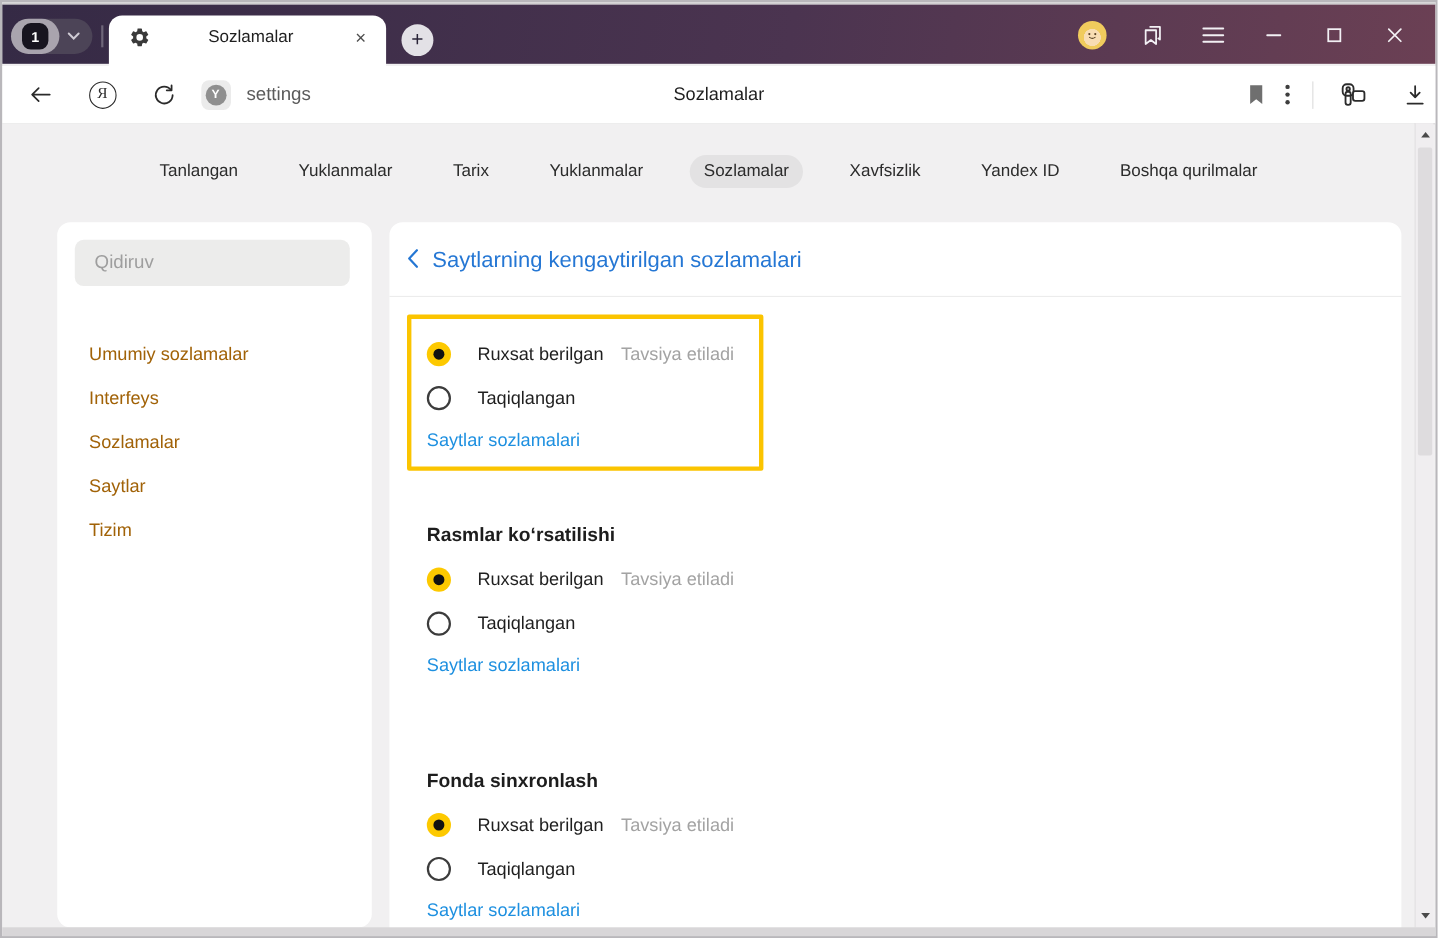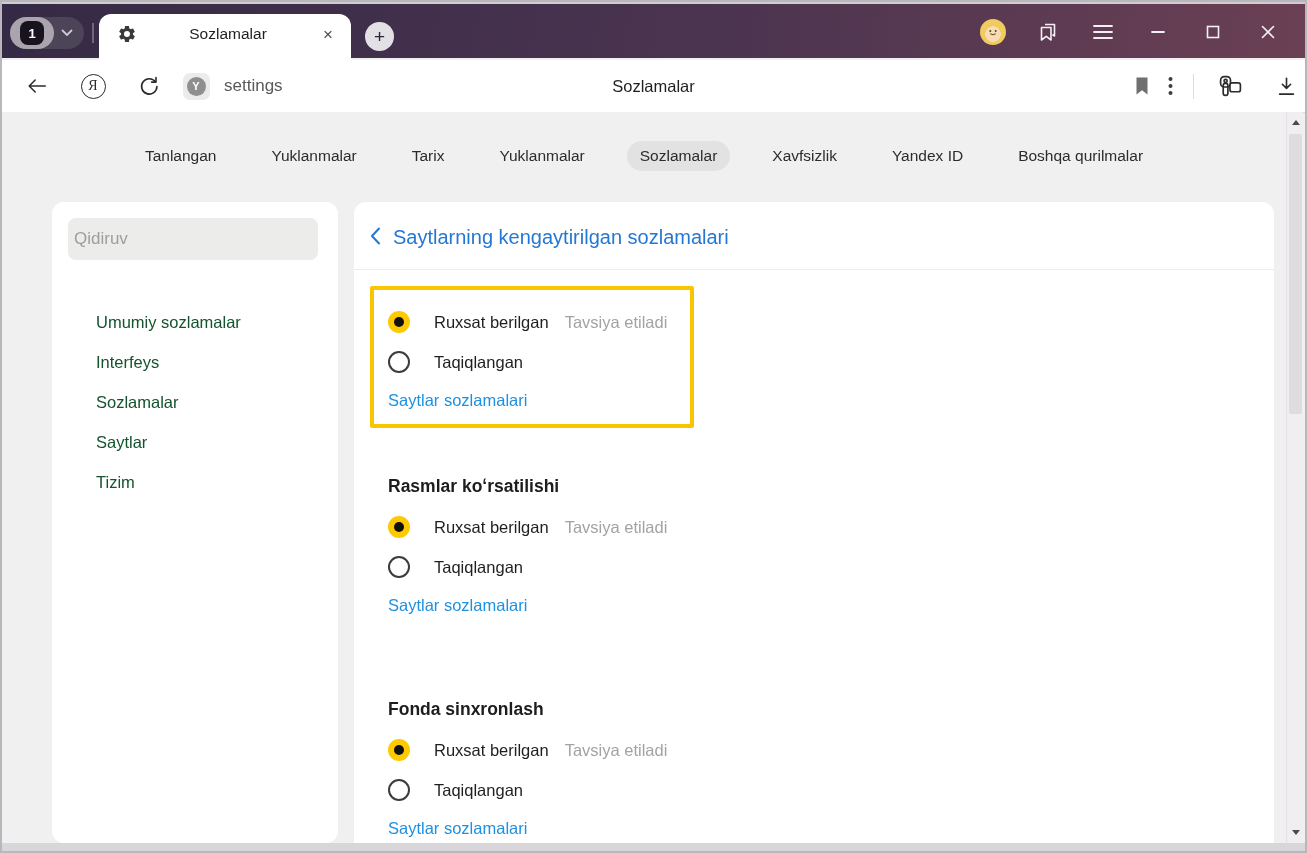--- a/index.html
+++ b/index.html
@@ -86,25 +86,25 @@
   }
   .nav-tab.selected { background:#e3e2e3; }
 
   
   .sidebar-card {
     position:absolute; left:50px; top:90px; width:286px; bottom:0;
     background:#fff; border-radius:12px;
   }
   .sidebar-search {
     margin:16px; width:250px; height:42px; background:#ececeb; border:none; border-radius:8px;
-    padding:0 6px; font-size:17px; color:#333; font-family:inherit; outline:none;
+    padding:0 18px; font-size:17px; color:#333; font-family:inherit; outline:none;
   }
   .sidebar-search::placeholder { color:#9e9e9e; opacity:1; }
   .sidebar-menu { list-style:none; margin-top:26px; }
-  .sidebar-item { height:40px; display:flex; align-items:center; padding-left:44px; font-size:16.5px; color:#14532d; cursor:pointer; }
+  .sidebar-item { height:40px; display:flex; align-items:center; padding-left:29px; font-size:16.5px; color:#a16207; cursor:pointer; }
 
   
   .main-card {
     position:absolute; left:352px; top:90px; width:920px; bottom:-12px;
     background:#fff; border-radius:12px 12px 0 0;
   }
   .main-heading-row { display:flex; align-items:center; gap:12px; padding:24px 0 20px 16px; cursor:pointer; }
   .main-heading { font-size:20px; color:#2577d4; }
   .main-divider { height:1px; background:#ececec; }
   .sections { padding-top:16px; }

